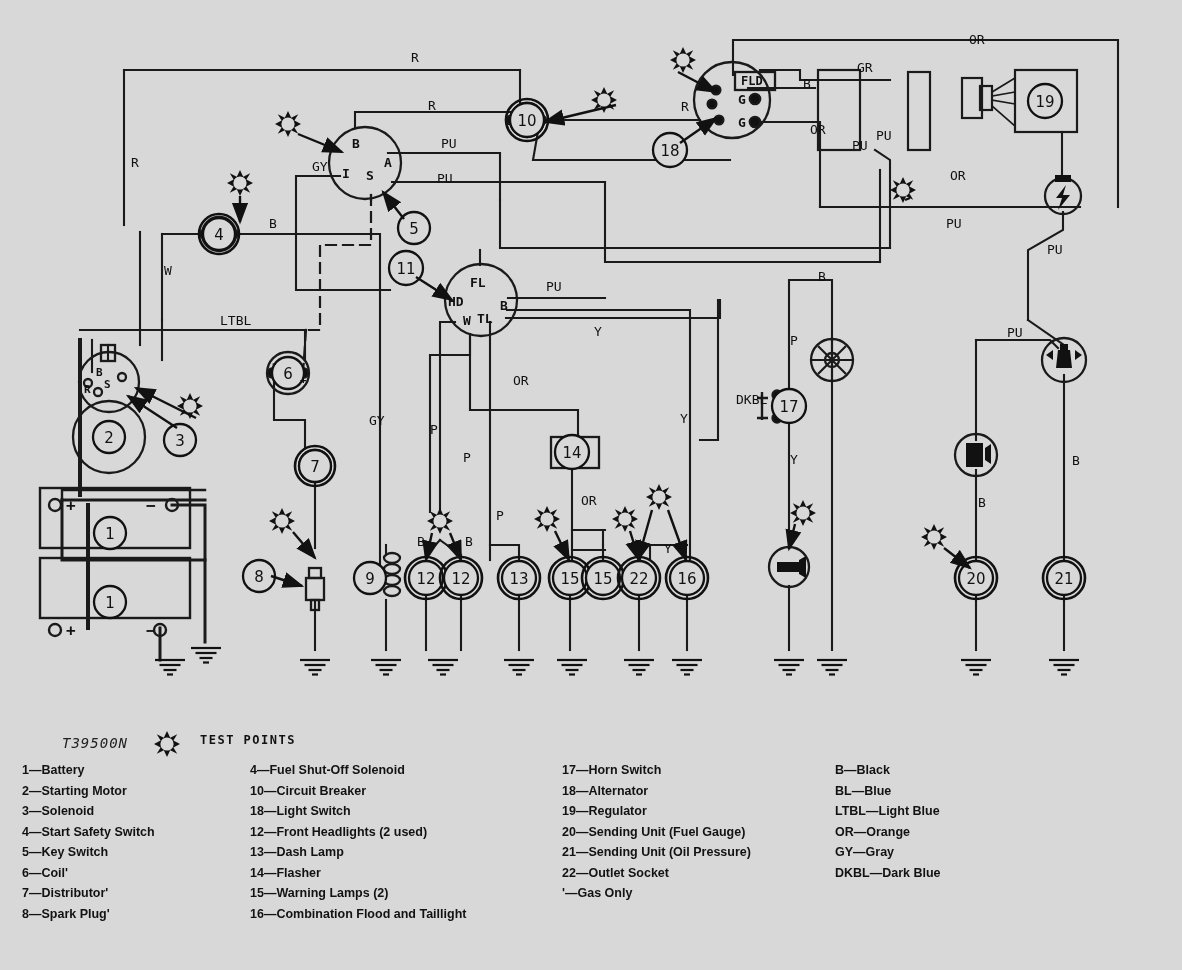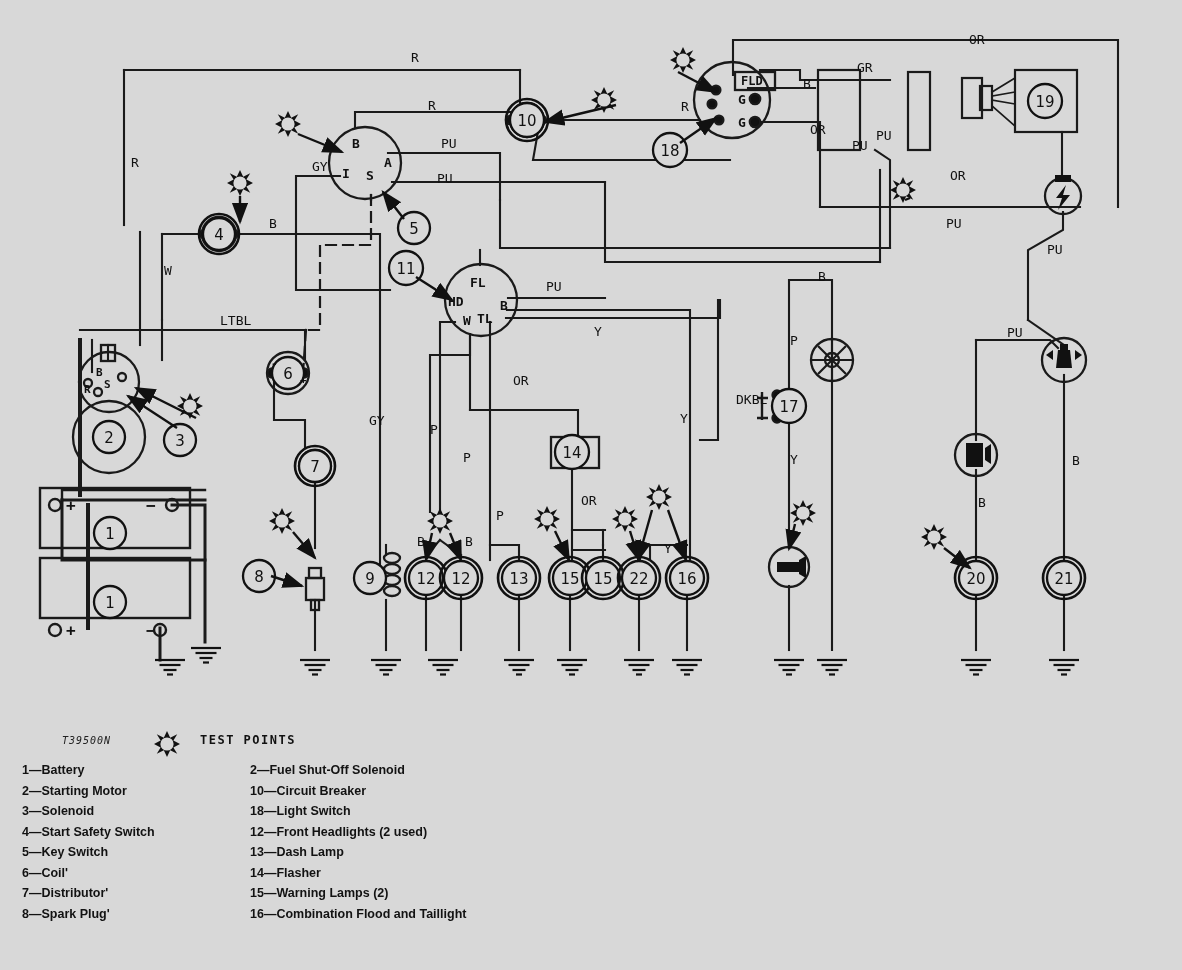--- a/index.html
+++ b/index.html
@@ -23,21 +23,21 @@
   }
   #legend-col-1{left:22px;}
   #legend-col-2{left:250px;}
   #legend-col-3{left:562px;}
   #legend-col-4{left:835px;}
   #legend-col-5{left:1000px;}
 
   #part-number{
     position:absolute;left:62px;top:735px;
     font-family:"DejaVu Sans Mono", monospace;
-    font-size:10px;font-style:italic;letter-spacing:1px;color:#222;
+    font-size:14px;font-style:italic;letter-spacing:1px;color:#222;
   }
   #test-points-label{
     position:absolute;left:200px;top:733px;
     font-family:"DejaVu Sans Mono", monospace;
     font-size:12px;letter-spacing:1.5px;color:#111;font-weight:bold;
   }
   #fig-caption{
     position:absolute;left:470px;top:928px;
     font-family:"Liberation Serif", serif;
     font-style:italic;font-size:13px;color:#1a1a1a;margin-top:48px;
@@ -460,24 +460,41 @@
       <div class="legend-row">1—Battery</div>
       <div class="legend-row">2—Starting Motor</div>
       <div class="legend-row">3—Solenoid</div>
       <div class="legend-row">4—Start Safety Switch</div>
       <div class="legend-row">5—Key Switch</div>
       <div class="legend-row">6—Coil'</div>
       <div class="legend-row">7—Distributor'</div>
       <div class="legend-row">8—Spark Plug'</div>
     </div>
   <div class="legend-col" id="legend-col-2">
-      <div class="legend-row">2—Fuel Shut-Off Solenoid</div>
+      <div class="legend-row">4—Fuel Shut-Off Solenoid</div>
       <div class="legend-row">10—Circuit Breaker</div>
       <div class="legend-row">18—Light Switch</div>
       <div class="legend-row">12—Front Headlights (2 used)</div>
       <div class="legend-row">13—Dash Lamp</div>
       <div class="legend-row">14—Flasher</div>
       <div class="legend-row">15—Warning Lamps (2)</div>
       <div class="legend-row">16—Combination Flood and Taillight</div>
     </div>
+  <div class="legend-col" id="legend-col-3">
+      <div class="legend-row">17—Horn Switch</div>
+      <div class="legend-row">18—Alternator</div>
+      <div class="legend-row">19—Regulator</div>
+      <div class="legend-row">20—Sending Unit (Fuel Gauge)</div>
+      <div class="legend-row">21—Sending Unit (Oil Pressure)</div>
+      <div class="legend-row">22—Outlet Socket</div>
+      <div class="legend-row">'—Gas Only</div>
+    </div>
+  <div class="legend-col" id="legend-col-4">
+      <div class="legend-row">B—Black</div>
+      <div class="legend-row">BL—Blue</div>
+      <div class="legend-row">LTBL—Light Blue</div>
+      <div class="legend-row">OR—Orange</div>
+      <div class="legend-row">GY—Gray</div>
+      <div class="legend-row">DKBL—Dark Blue</div>
+    </div>
 </div>
 
 <div id="fig-caption">Fig. 7-Electrical Schematic</div>
 
 </body></html>

